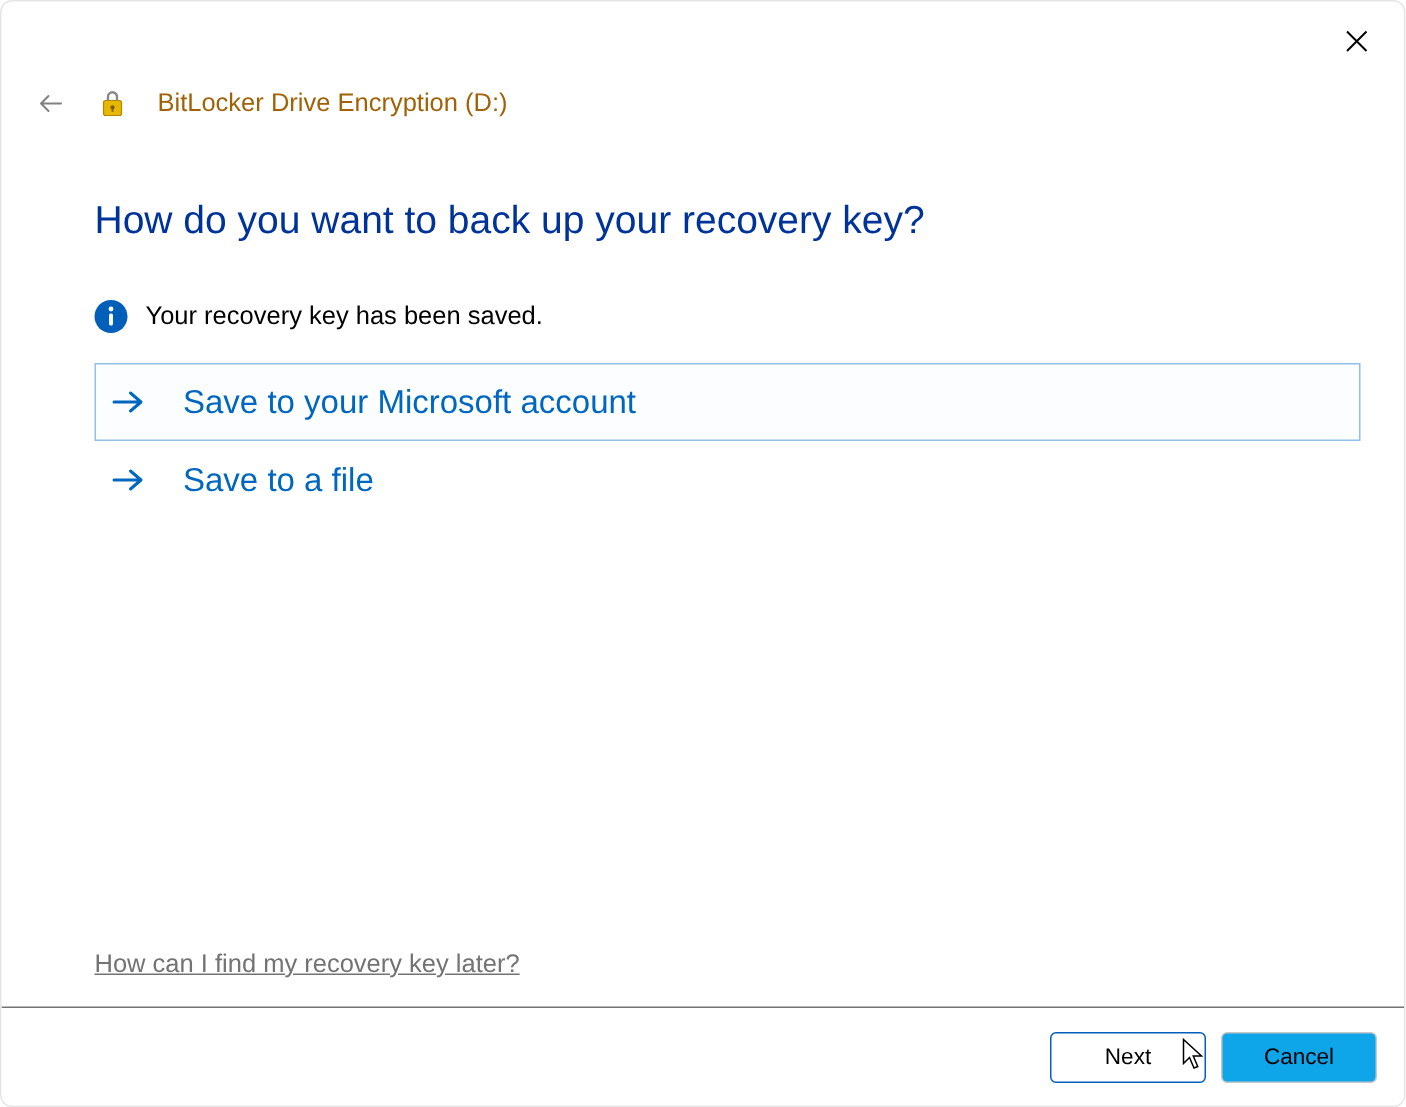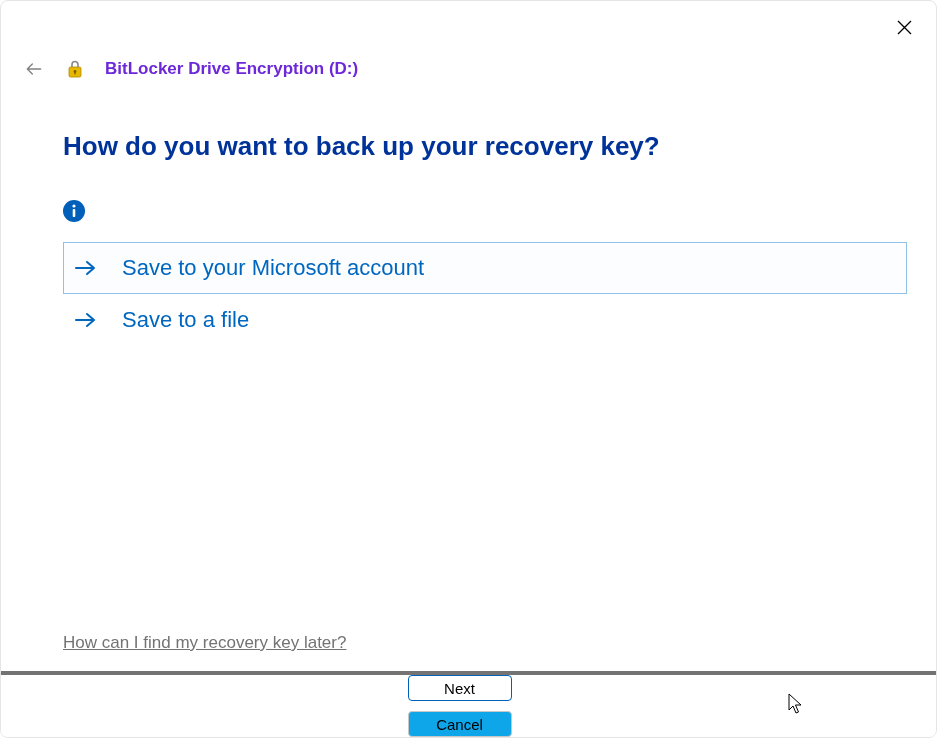--- a/index.html
+++ b/index.html
@@ -47,33 +47,33 @@
     .bitlocker-icon {
       width: 24px;
       height: 24px;
       display: flex;
       align-items: center;
       justify-content: center;
     }
     .bitlocker-icon svg { width: 22px; height: 22px; }
     .title-text {
       font-size: 17px;
-      color: #6d28d9;
-      font-weight: 700;
+      color: #a16207;
+      font-weight: 400;
     }
     .content {
       position: absolute;
       top: 130px;
       left: 62px;
       right: 30px;
     }
     .main-heading {
       font-size: 26px;
       color: #003399;
-      font-weight: 700;
+      font-weight: 400;
       margin-bottom: 38px;
     }
     .info-row {
       display: flex;
       align-items: center;
       gap: 12px;
       margin-bottom: 20px;
     }
     .info-icon {
       width: 22px;
@@ -128,28 +128,27 @@
       text-decoration: underline;
       cursor: pointer;
       text-align: center;
     }
     .footer {
       position: absolute;
       bottom: 0;
       left: 0;
       right: 0;
       height: 66px;
-      border-top: 4px solid #737373;
+      border-top: 1px solid #737373;
       background: #ffffff;
       display: flex;
       align-items: center;
       justify-content: flex-end;
       padding-right: 18px;
       gap: 10px;
-      flex-direction: column;
     }
     .btn {
       min-width: 104px;
       height: 34px;
       border: 1px solid #c7c7c7;
       background: #0ea5e9;
       border-radius: 4px;
       font-size: 15px;
       font-family: inherit;
       cursor: pointer;
@@ -199,20 +198,21 @@
 <div class="content">
   <h1 class="main-heading">How do you want to back up your recovery key?</h1>
 
   <div class="info-row">
     <div class="info-icon">
       <svg viewBox="0 0 4 14">
           <circle cx="2" cy="2" r="1.6" fill="#fff"></circle>
           <rect x="0.7" y="5" width="2.6" height="8" rx="1" fill="#fff"></rect>
         </svg>
     </div>
+    <span class="info-saved">Your recovery key has been saved.</span>
   </div>
 
 
   <div class="options-wrap">
     <div class="option selected">
       <span class="option-arrow">
         <svg viewBox="0 0 22 18">
             <path d="M2 9 H19 M13 3 L20 9 L13 15" stroke="#0067c0" stroke-width="2" fill="none" stroke-linecap="round" stroke-linejoin="round"></path>
           </svg>
       </span>

